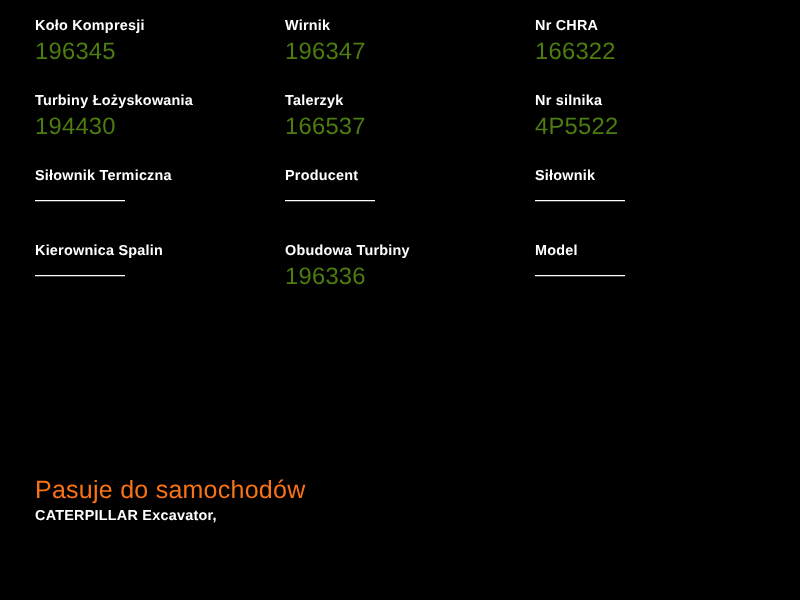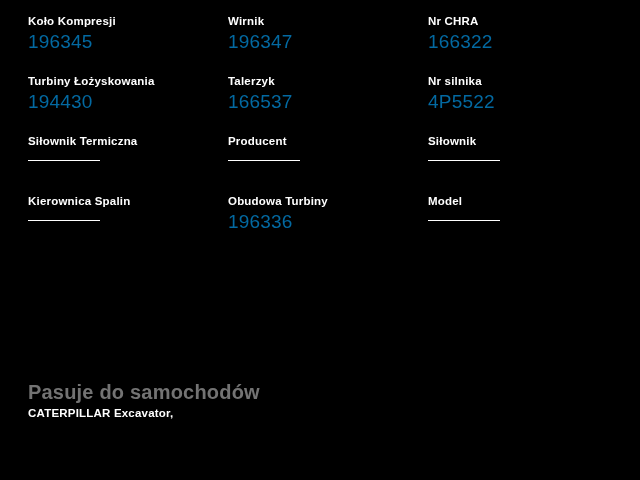--- a/index.html
+++ b/index.html
@@ -37,42 +37,42 @@
     font-weight: bold;
     line-height: 14px;
     letter-spacing: 0.2px;
     color: #ffffff;
   }
   .spec-value {
     font-size: 19px;
     font-weight: normal;
     line-height: 24px;
     letter-spacing: 0.2px;
-    color: #0369a1;
+    color: #4d7c0f;
     margin-top: 2px;
   }
   .spec-value.empty {
     display: block;
     margin-top: 12px;
     width: 72px;
     height: 0;
     border-top: 1px solid #ffffff;
   }
   .fits-block {
     position: absolute;
     left: 28px;
     top: 380px;
     width: 560px;
   }
   .fits-title {
     font-size: 20px;
-    font-weight: bold;
+    font-weight: normal;
     line-height: 24px;
     letter-spacing: 0.2px;
-    color: #737373;
+    color: #f97316;
   }
   .fits-list {
     font-size: 11.5px;
     font-weight: bold;
     line-height: 15px;
     letter-spacing: 0.2px;
     color: #ffffff;
     margin-top: 2px;
   }
 </style>

